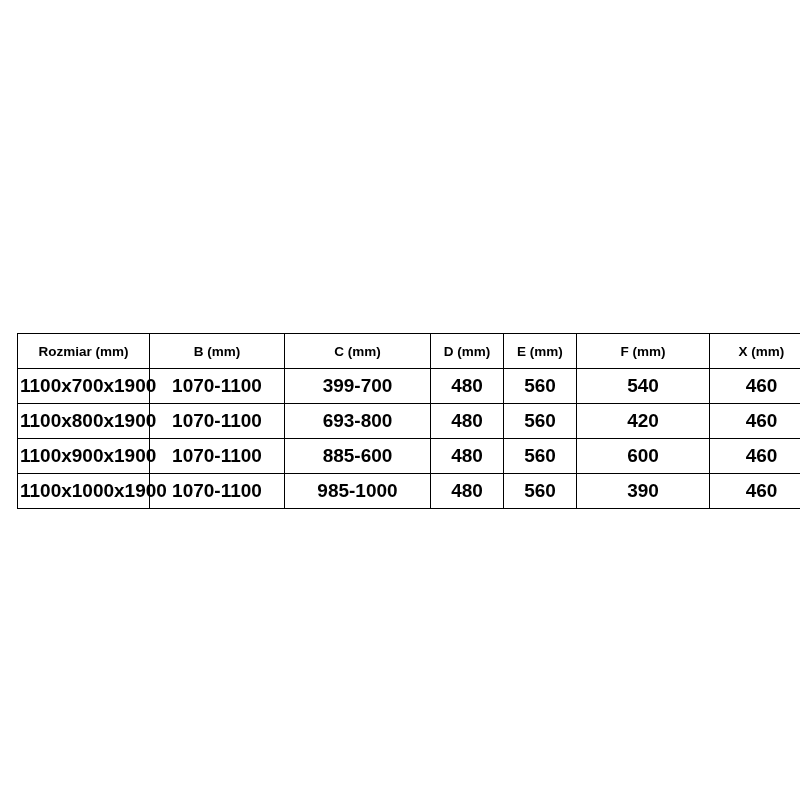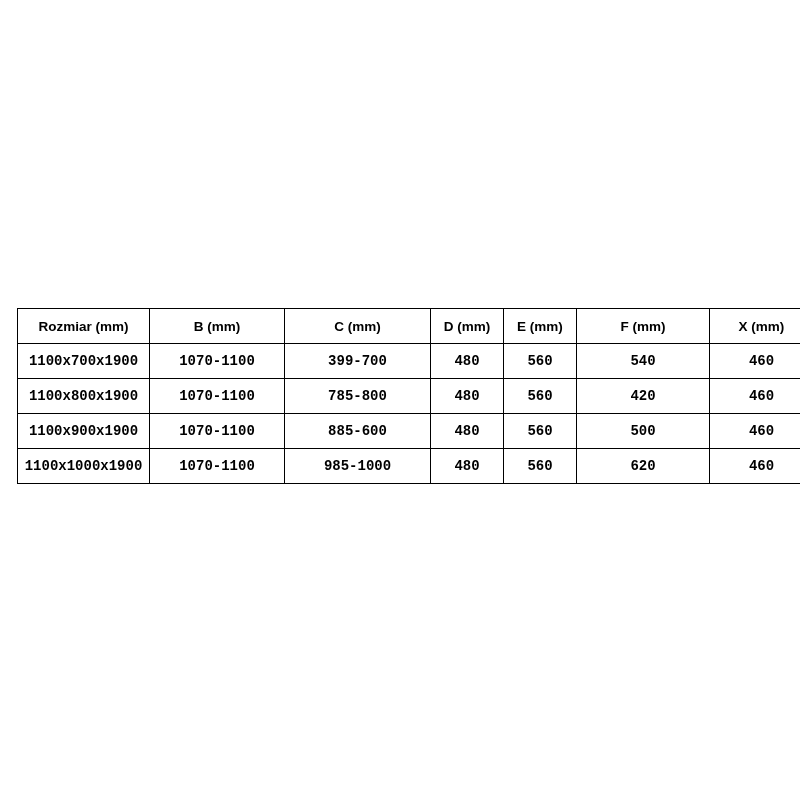--- a/index.html
+++ b/index.html
@@ -10,21 +10,21 @@
     width: 800px;
     height: 800px;
     background: #ffffff;
     font-family: "Liberation Sans", sans-serif;
     position: relative;
     overflow: hidden;
   }
   #size-table-wrap {
     position: absolute;
     left: 17px;
-    top: 308px;
+    top: 333px;
     width: 766px;
   }
   table.size-table {
     border-collapse: collapse;
     width: 766px;
     table-layout: fixed;
   }
   table.size-table col.c0 { width: 132px; }
   table.size-table col.c1 { width: 135px; }
   table.size-table col.c2 { width: 146px; }
@@ -42,22 +42,21 @@
     font-size: 13.5px;
     font-weight: bold;
     height: 34px;
     padding: 0 2px;
     white-space: nowrap;
   }
   table.size-table thead th {
     font-size: 13.5px;
   }
   table.size-table tbody td {
-    font-size: 14px;
-    font-family: Liberation Mono, monospace;
+    font-size: 19px;
   }
 </style>
 </head>
 <body>
 
 <div id="size-table-wrap">
   <table class="size-table">
     <colgroup>
       <col class="c0">
         <col class="c1">
@@ -84,39 +83,39 @@
         <td>1070-1100</td>
         <td>399-700</td>
         <td>480</td>
         <td>560</td>
         <td>540</td>
         <td>460</td>
       </tr>
       <tr>
         <td>1100x800x1900</td>
         <td>1070-1100</td>
-        <td>785-800</td>
+        <td>693-800</td>
         <td>480</td>
         <td>560</td>
         <td>420</td>
         <td>460</td>
       </tr>
       <tr>
         <td>1100x900x1900</td>
         <td>1070-1100</td>
         <td>885-600</td>
         <td>480</td>
         <td>560</td>
-        <td>500</td>
+        <td>600</td>
         <td>460</td>
       </tr>
       <tr>
         <td>1100x1000x1900</td>
         <td>1070-1100</td>
         <td>985-1000</td>
         <td>480</td>
         <td>560</td>
-        <td>620</td>
+        <td>390</td>
         <td>460</td>
       </tr>
     </tbody>
   </table>
 </div>
 
 </body></html>

